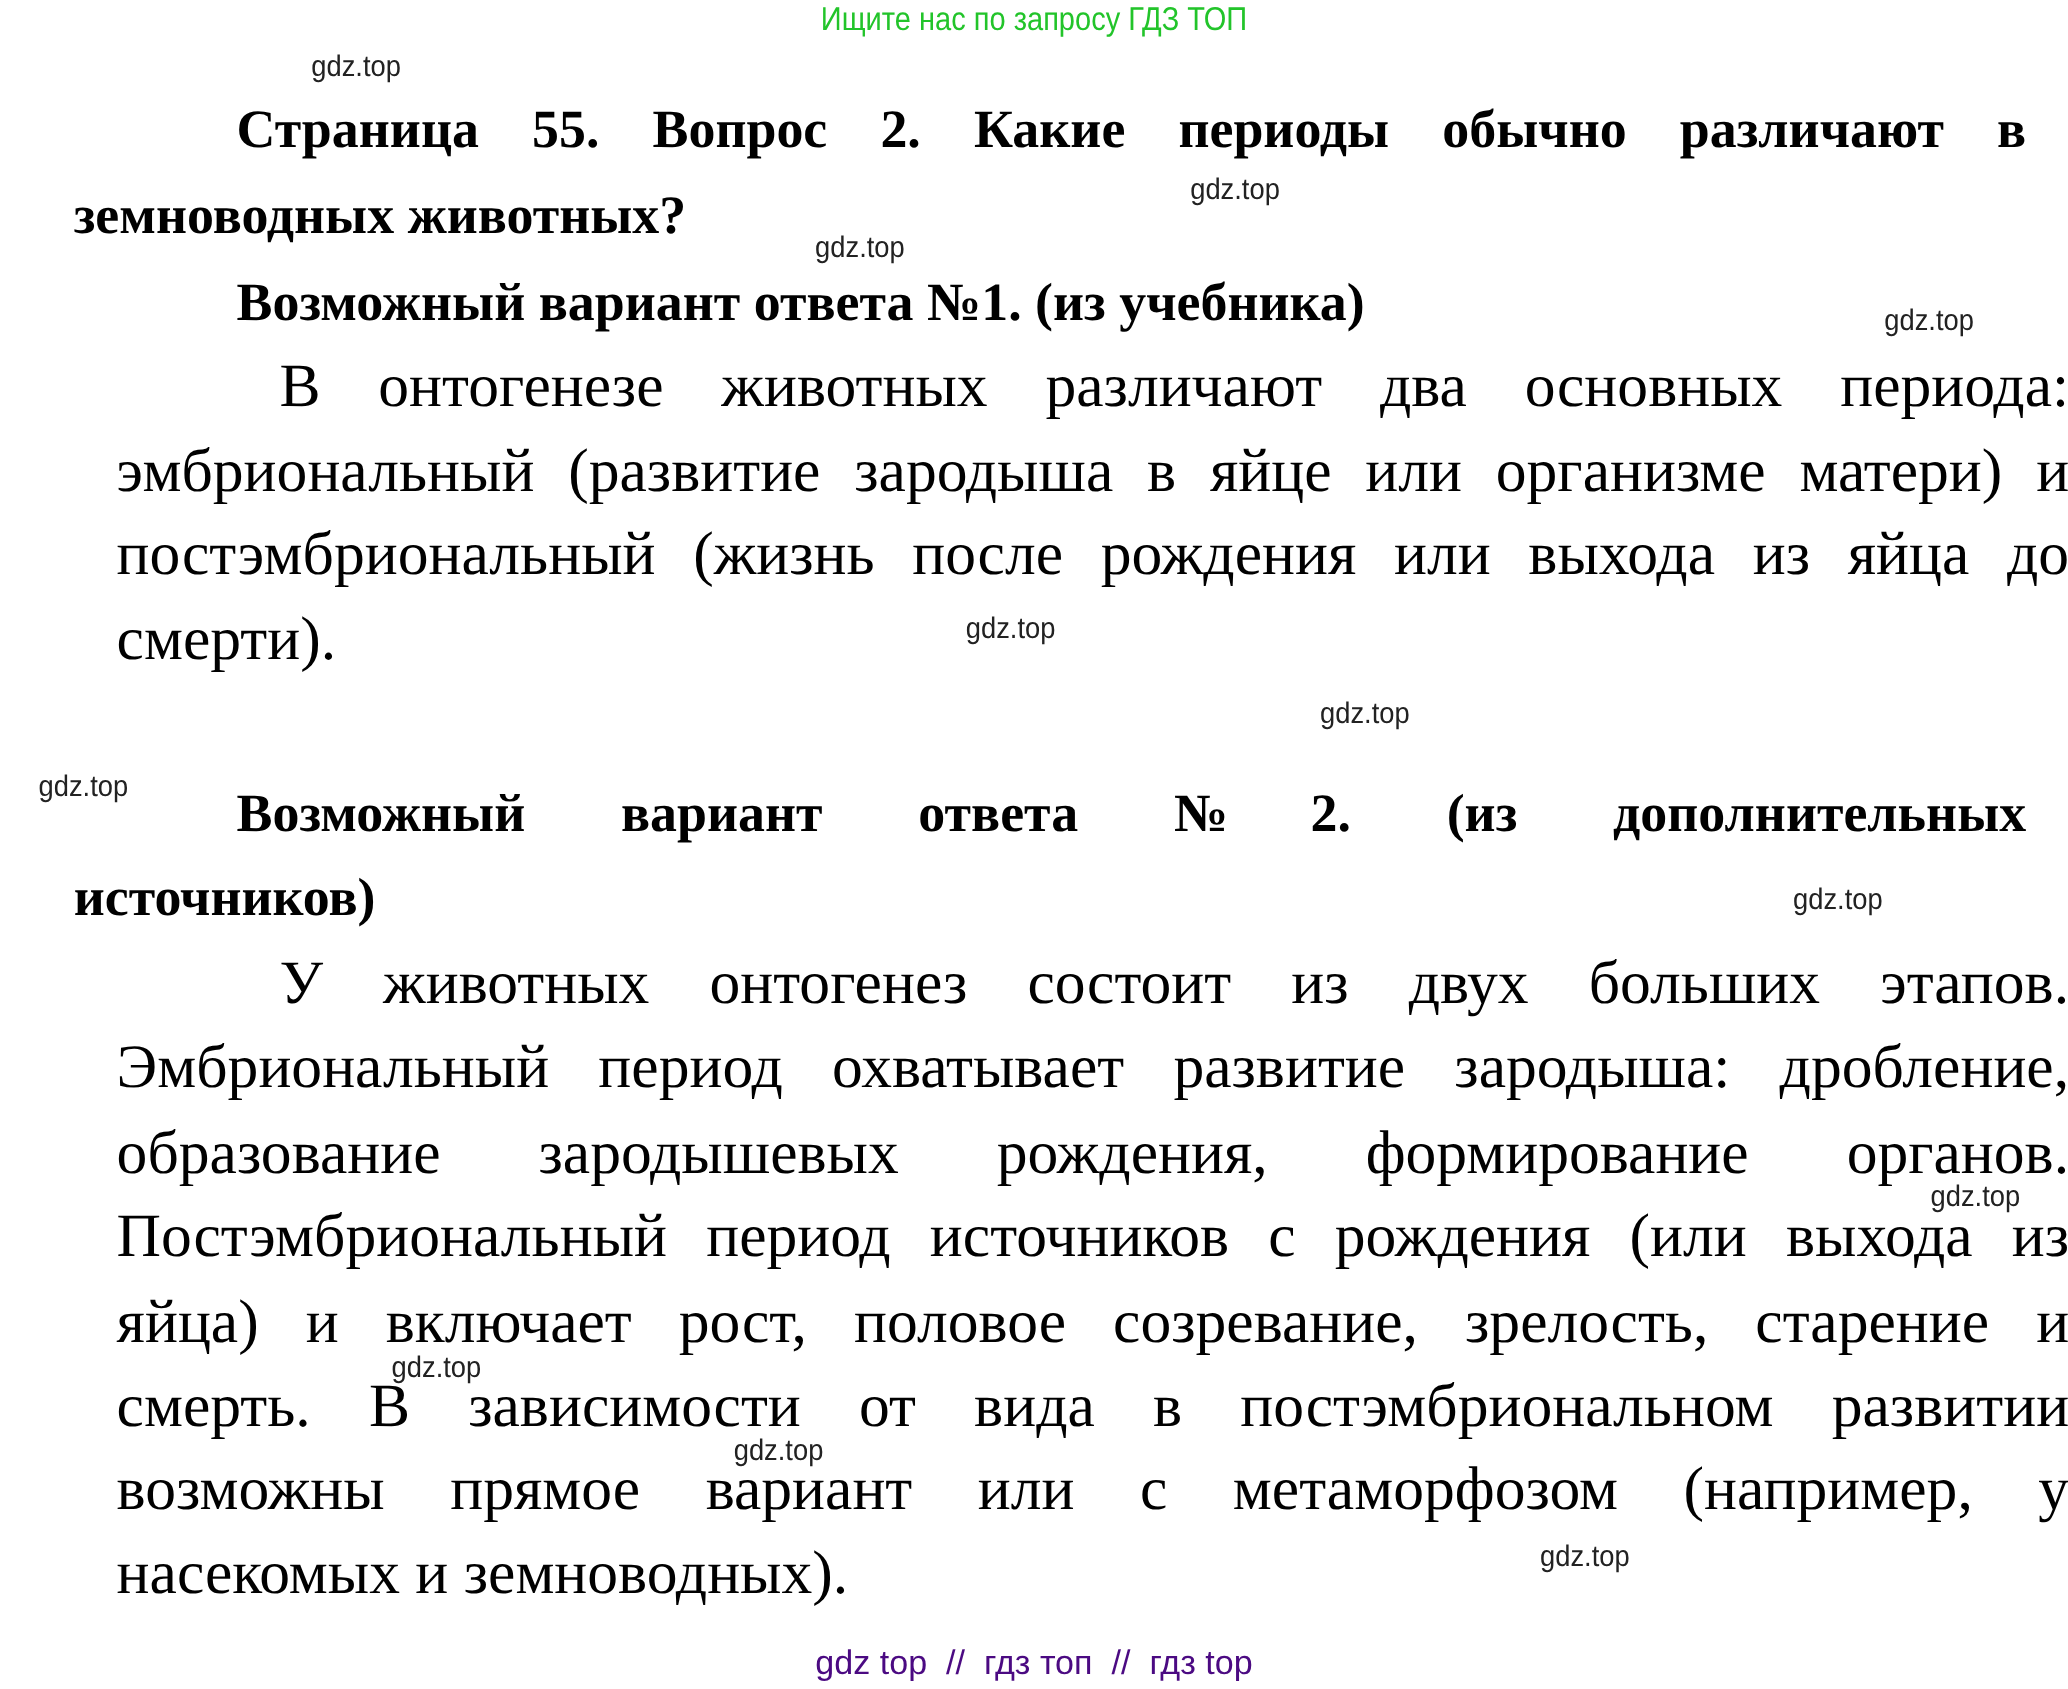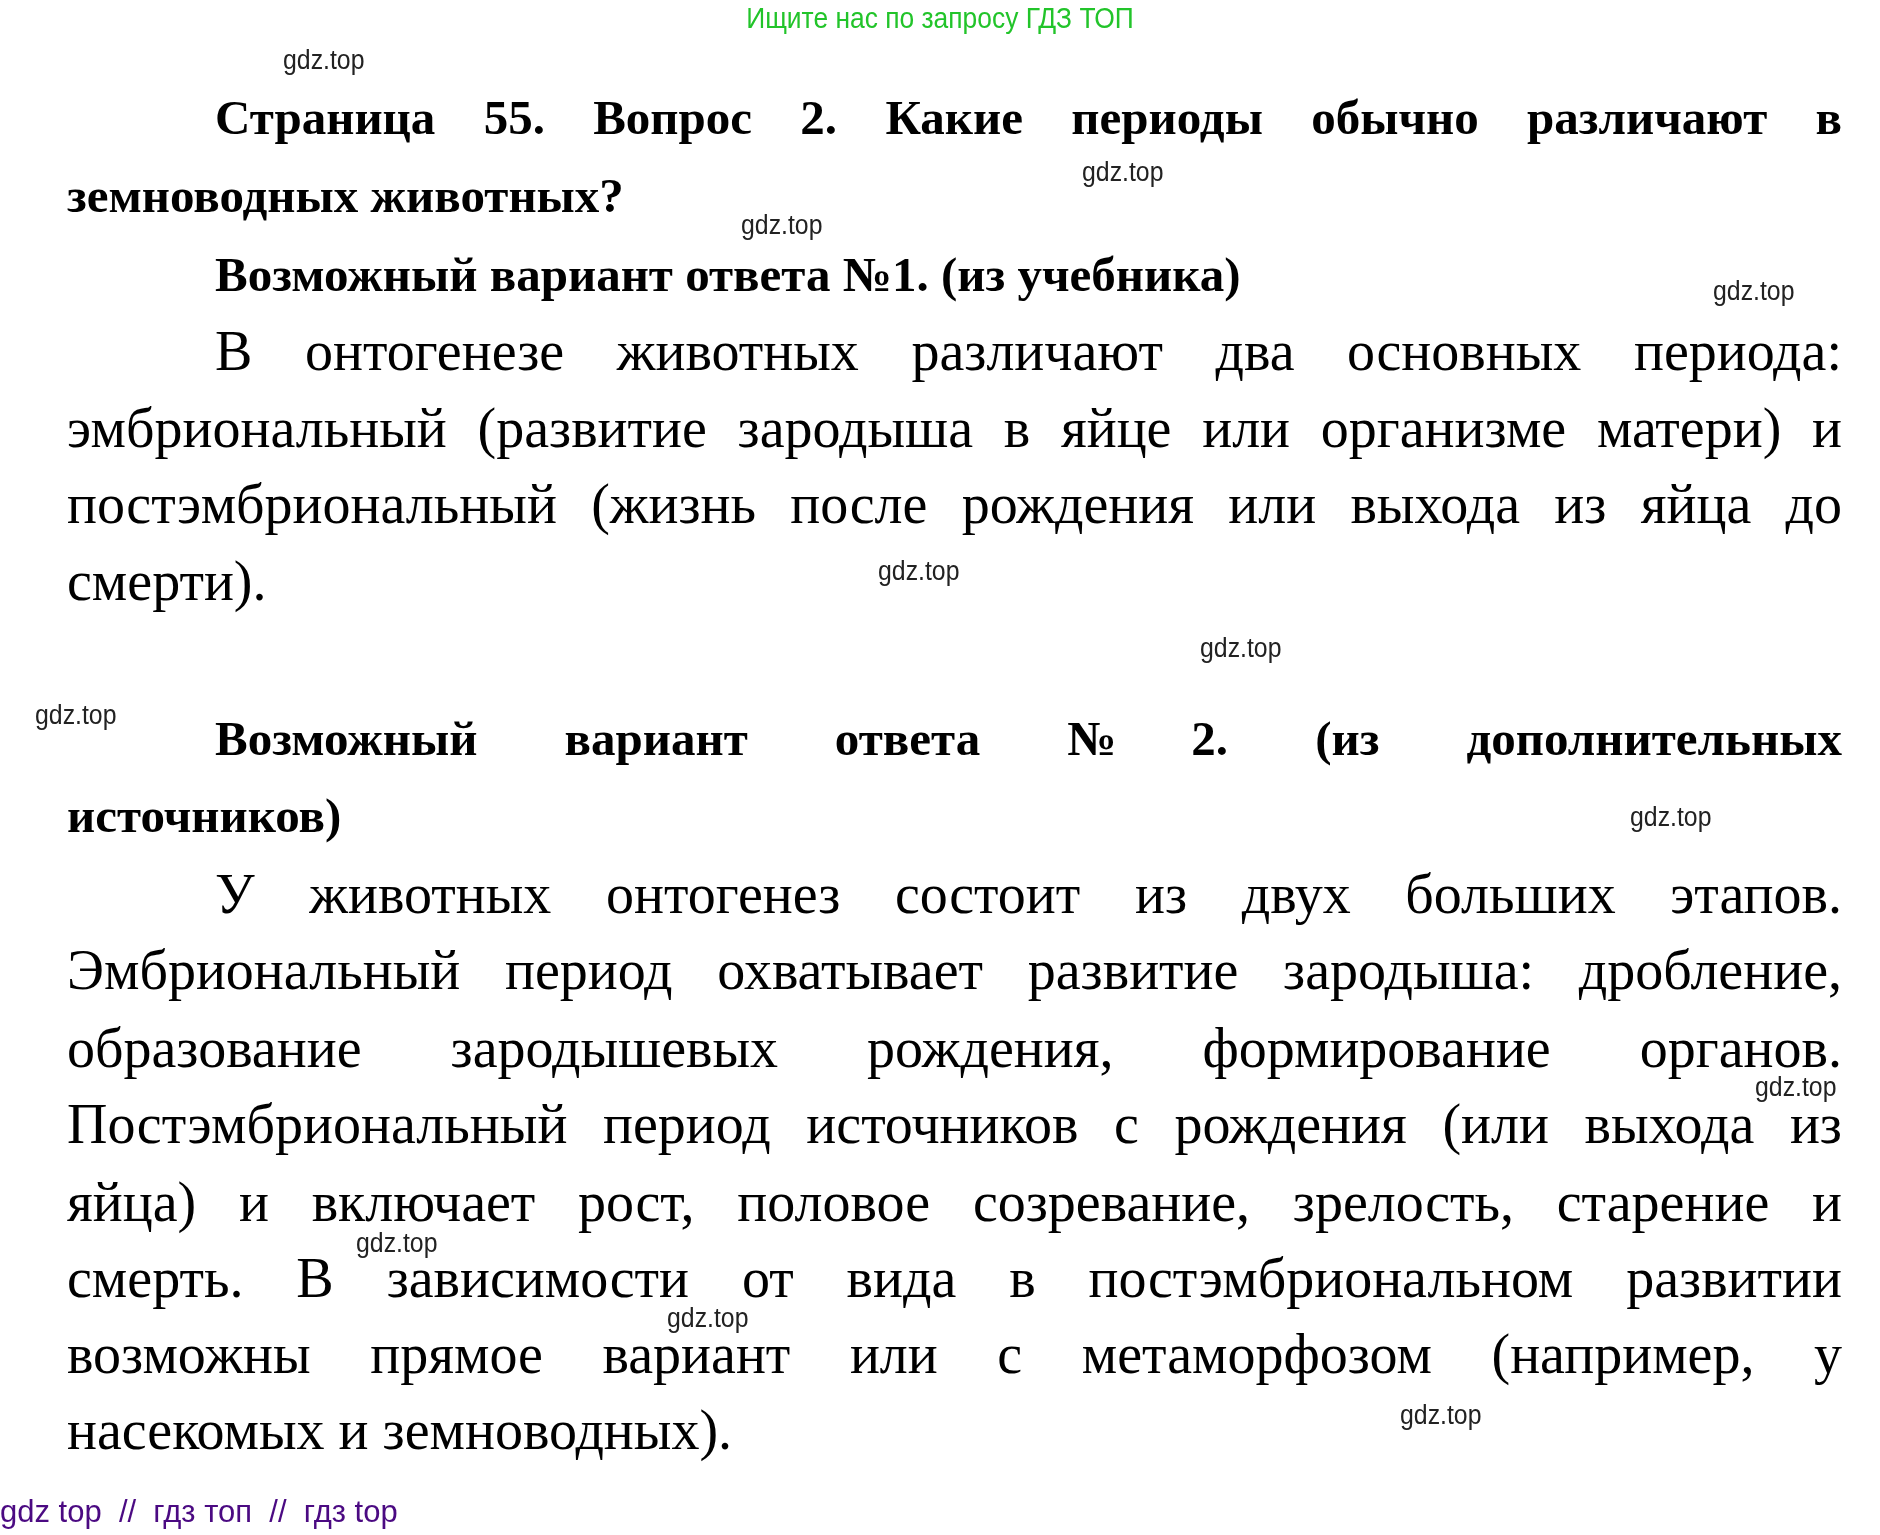--- a/index.html
+++ b/index.html
@@ -13,28 +13,28 @@
     position: absolute; left: 67px; top: 0; width: 1775px;
     font-family: "Liberation Serif", serif; color: #000;
   }
   .line {
     position: absolute; left: 0; width: 1775px; white-space: nowrap;
     text-align: justify; text-align-last: justify; height: 60px;
   }
   .line.last { text-align-last: left; }
   .line.indent { padding-left: 148px; width: 1627px; }
   .heading { font-weight: bold; font-size: 49px; line-height: 60px; }
-  .body { font-size: 56px; line-height: 60px; }
+  .body { font-size: 56px; line-height: 60px; margin-left: 39px; }
   .wm {
     position: absolute; font-family: "Liberation Sans", sans-serif;
     font-size: 27px; line-height: 30px; color: #222222; white-space: nowrap;
     transform: scaleX(0.92); transform-origin: left top;
   }
   .footer {
-    position: absolute; left: 0; top: 1494px; width: 1880px; text-align: left;
+    position: absolute; left: 0; top: 1494px; width: 1880px; text-align: center;
     font-family: "Liberation Sans", sans-serif; font-size: 31px; line-height: 36px;
     color: #4b0a82; white-space: pre;
   }
 </style>
 </head>
 <body>
 
 <div class="top-banner">Ищите нас по запросу ГДЗ ТОП</div>
 
 <div class="doc">

